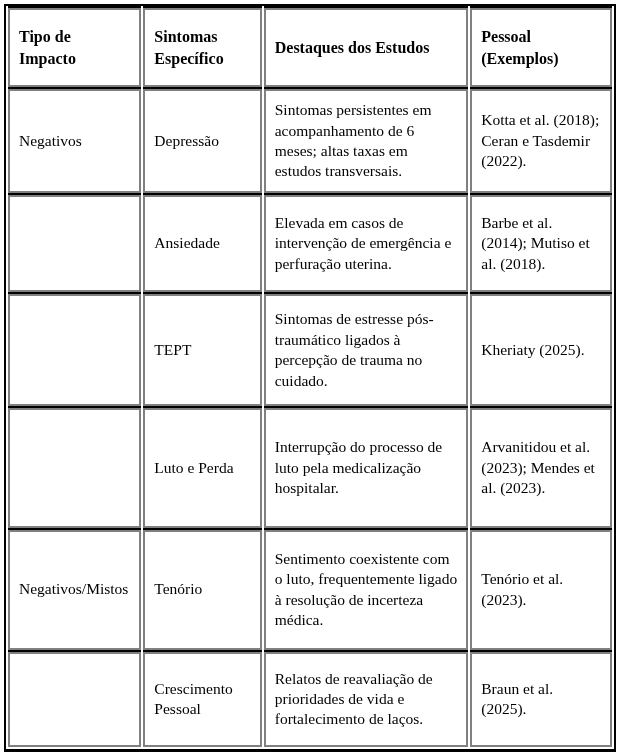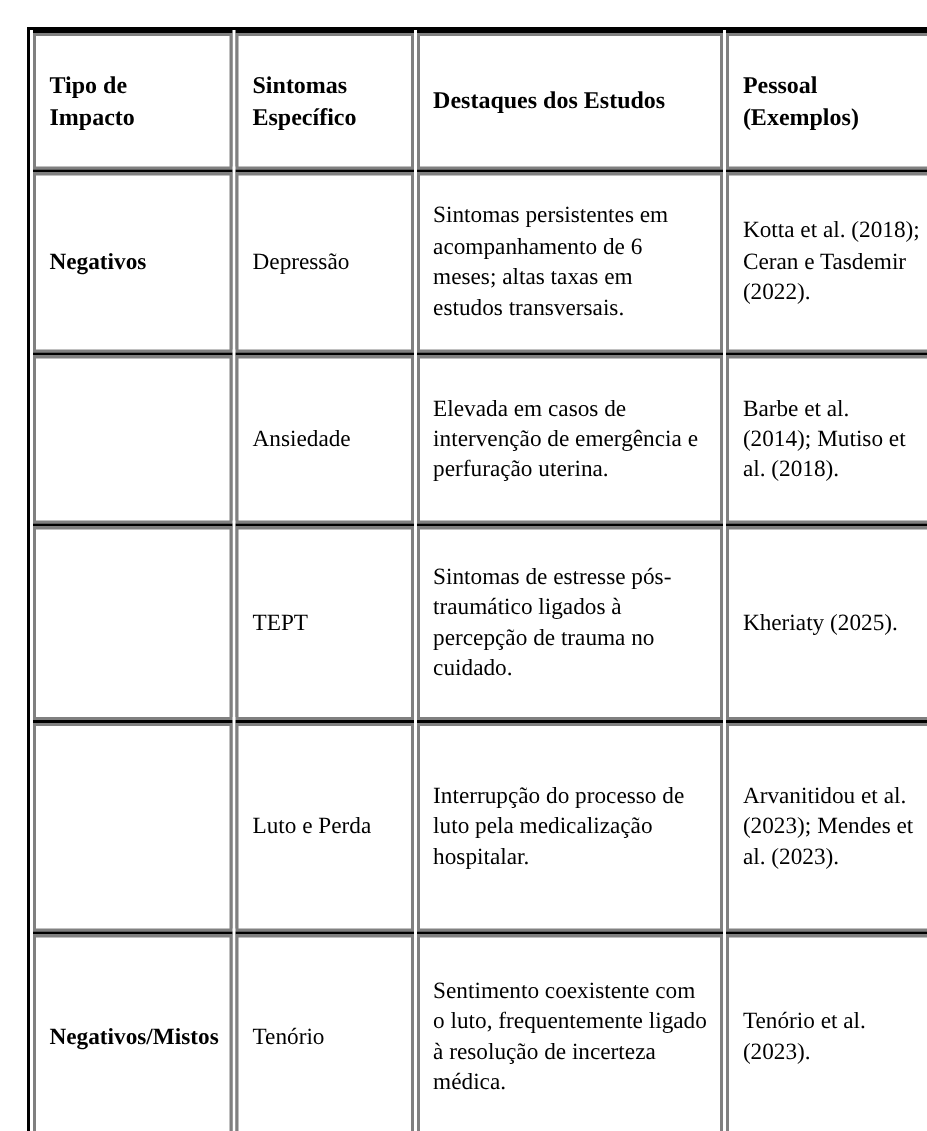--- a/index.html
+++ b/index.html
@@ -6,21 +6,21 @@
     margin: 0;
     padding: 0;
     background: #ffffff;
     color: #000000;
     font-family: "Liberation Serif", "DejaVu Serif", serif;
   }
   .page {
     width: 618px;
     height: 754px;
     box-sizing: border-box;
-    padding: 18px;
+    padding: 4px;
     background: #ffffff;
   }
   table.impact-table {
     width: 612px;
     height: 748px;
     box-sizing: border-box;
     border-collapse: separate;
     border-spacing: 2px;
     border: 2px solid #000000;
     border-bottom-width: 3px;
@@ -40,21 +40,21 @@
     text-align: left;
     padding: 4px 9px 4px 9px;
     font-size: 15.5px;
     line-height: 1.32;
     overflow: hidden;
   }
   th {
     font-weight: bold;
     font-size: 16px;
   }
-  td.col-tipo { font-weight: bold; margin-left: 41px; }
+  td.col-tipo { font-weight: normal; margin-left: 41px; }
   tr.row-header { height: 78px; }
   tr.row-1 { height: 102px; }
   tr.row-2 { height: 96px; }
   tr.row-3 { height: 110px; }
   tr.row-4 { height: 118px; }
   tr.row-5 { height: 118px; }
   tr.row-6 { height: 94px; }
 </style>
 </head>
 <body>
@@ -103,15 +103,21 @@
         <td>Arvanitidou et al. (2023); Mendes et al. (2023).</td>
       </tr>
 
       <tr class="row-5">
         <td class="col-tipo">Negativos/Mistos</td>
         <td>Tenório</td>
         <td>Sentimento coexistente com o luto, frequentemente ligado à resolução de incerteza médica.</td>
         <td>Tenório et al. (2023).</td>
       </tr>
 
+      <tr class="row-6">
+        <td class="col-tipo"></td>
+        <td>Crescimento Pessoal</td>
+        <td>Relatos de reavaliação de prioridades de vida e fortalecimento de laços.</td>
+        <td>Braun et al. (2025).</td>
+      </tr>
     </tbody>
   </table>
 </div>
 
 </body></html>

